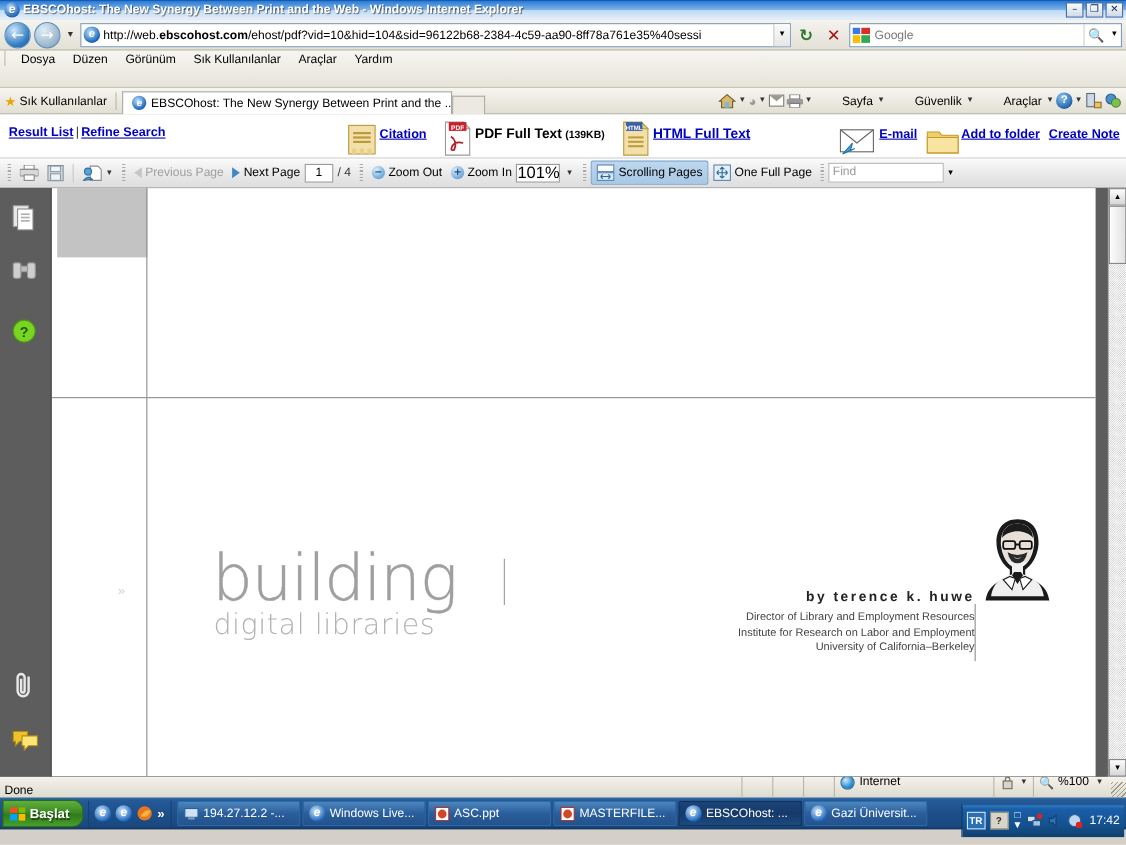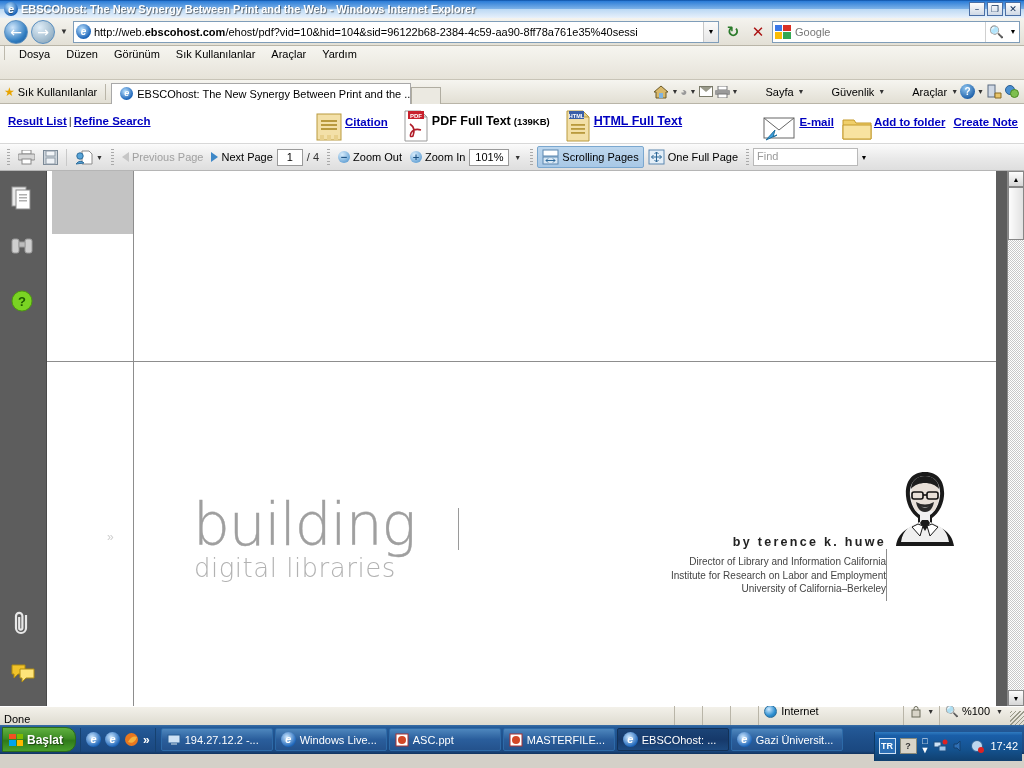--- a/index.html
+++ b/index.html
@@ -160,21 +160,21 @@
   }
   .grip{width:3px;height:17px;margin:0 4px;
     background-image:repeating-linear-gradient(to bottom,#a9a9a9 0 1px,transparent 1px 3px);}
   .tbtn{display:flex;align-items:center;gap:3px;height:22px;padding:0 4px;font-size:11px;white-space:nowrap;}
   .tbtn.disabled{color:#a0a0a0;}
   .tbtn.active{background:linear-gradient(to bottom,#bdd7ee,#a8c8e6);border:1px solid #7aa7cf;border-radius:2px;}
   .pgbox{width:26px;height:17px;border:1px solid #9a9a9a;background:#fff;
     text-align:center;font-size:11px;line-height:15px;}
   .pgtot{font-size:11px;padding:0 4px;color:#333;}
   .zoombox{width:40px;height:17px;border:1px solid #9a9a9a;background:#fff;
-    text-align:center;font-size:11px;line-height:15px;}
+    text-align:center;font-size:15px;line-height:15px;}
   .findbox{width:105px;height:18px;border:1px solid #b9b9b9;background:#fff;
     font-size:11px;color:#9a9a9a;padding:1px 3px;}
   .finddrop{width:12px;height:18px;display:flex;align-items:center;justify-content:center;font-size:7px;}
   .circbtn{width:12px;height:12px;border-radius:50%;
     background:radial-gradient(circle at 35% 30%,#d8ecfb,#6ea8d8 70%);
     color:#1a4f80;font-size:9px;font-weight:bold;display:flex;align-items:center;
     justify-content:center;line-height:1;font-family:"DejaVu Sans",sans-serif;}
   .arrowL{width:0;height:0;border-top:5px solid transparent;border-bottom:5px solid transparent;border-right:7px solid #c6c6c6;}
   .arrowR{width:0;height:0;border-top:5px solid transparent;border-bottom:5px solid transparent;border-left:7px solid #3e88c8;}
   .sp{width:1px;height:17px;background:#c9c9c9;margin:0 4px;}
@@ -556,21 +556,21 @@
         <path d="M26 34 q9 5 18 0 q-2 10 -9 10 q-7 0 -9 -10" fill="#2a2a2a"></path>
         <path d="M31 38 q4 3 8 0 q-4 4 -8 0" fill="#fff"></path>
         <path d="M30 55 L35 63 L40 55 L38 52 L32 52 Z" fill="#1a1a1a"></path>
         <path d="M28 56 L22 59 L30 68 L33 58 Z" fill="#fff" stroke="#1a1a1a"></path>
         <path d="M42 56 L48 59 L40 68 L37 58 Z" fill="#fff" stroke="#1a1a1a"></path>
       </svg>
 
       <div class="byline">by terence k. huwe</div>
       <div class="vrule2"></div>
       <div class="affil">
-        <div>Director of Library and Information California</div>
+        <div>Director of Library and Employment Resources</div>
         <div>Institute for Research on Labor and Employment</div>
         <div>University of California–Berkeley</div>
       </div>
 
     </div>
   </div>
 
   <div class="vscroll">
     <div class="sbtn">▲</div>
     <div class="strack">

